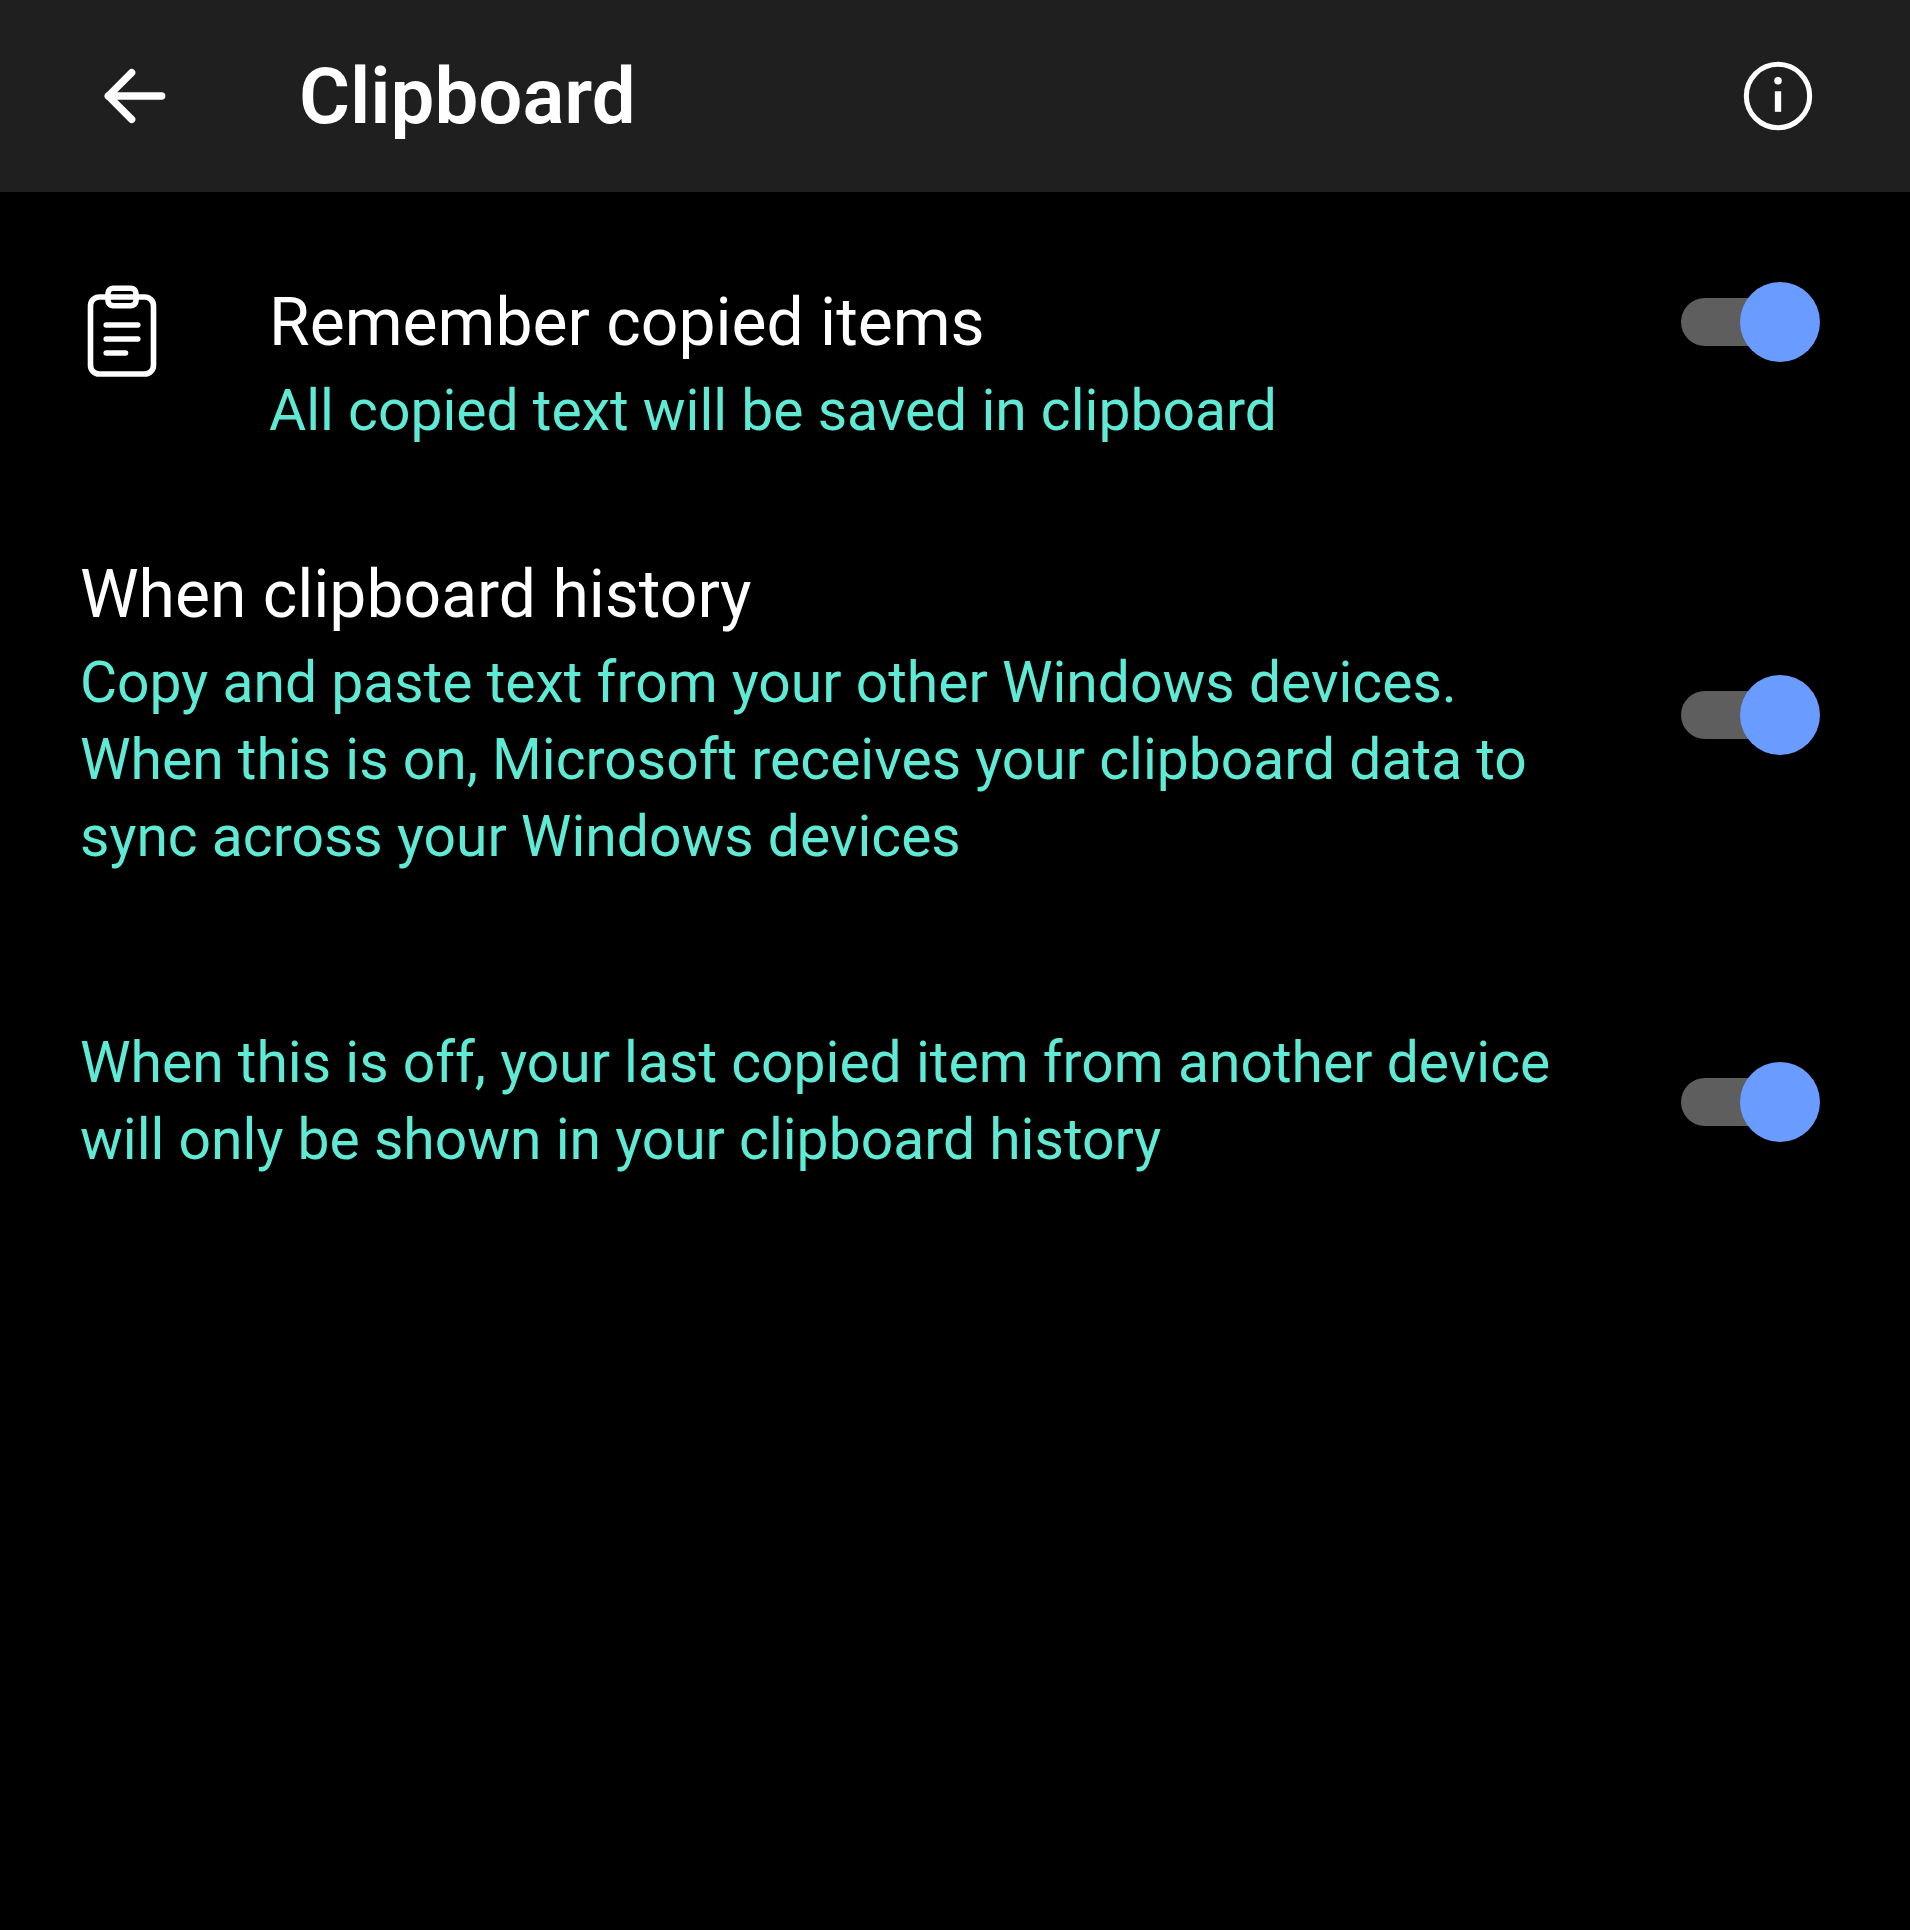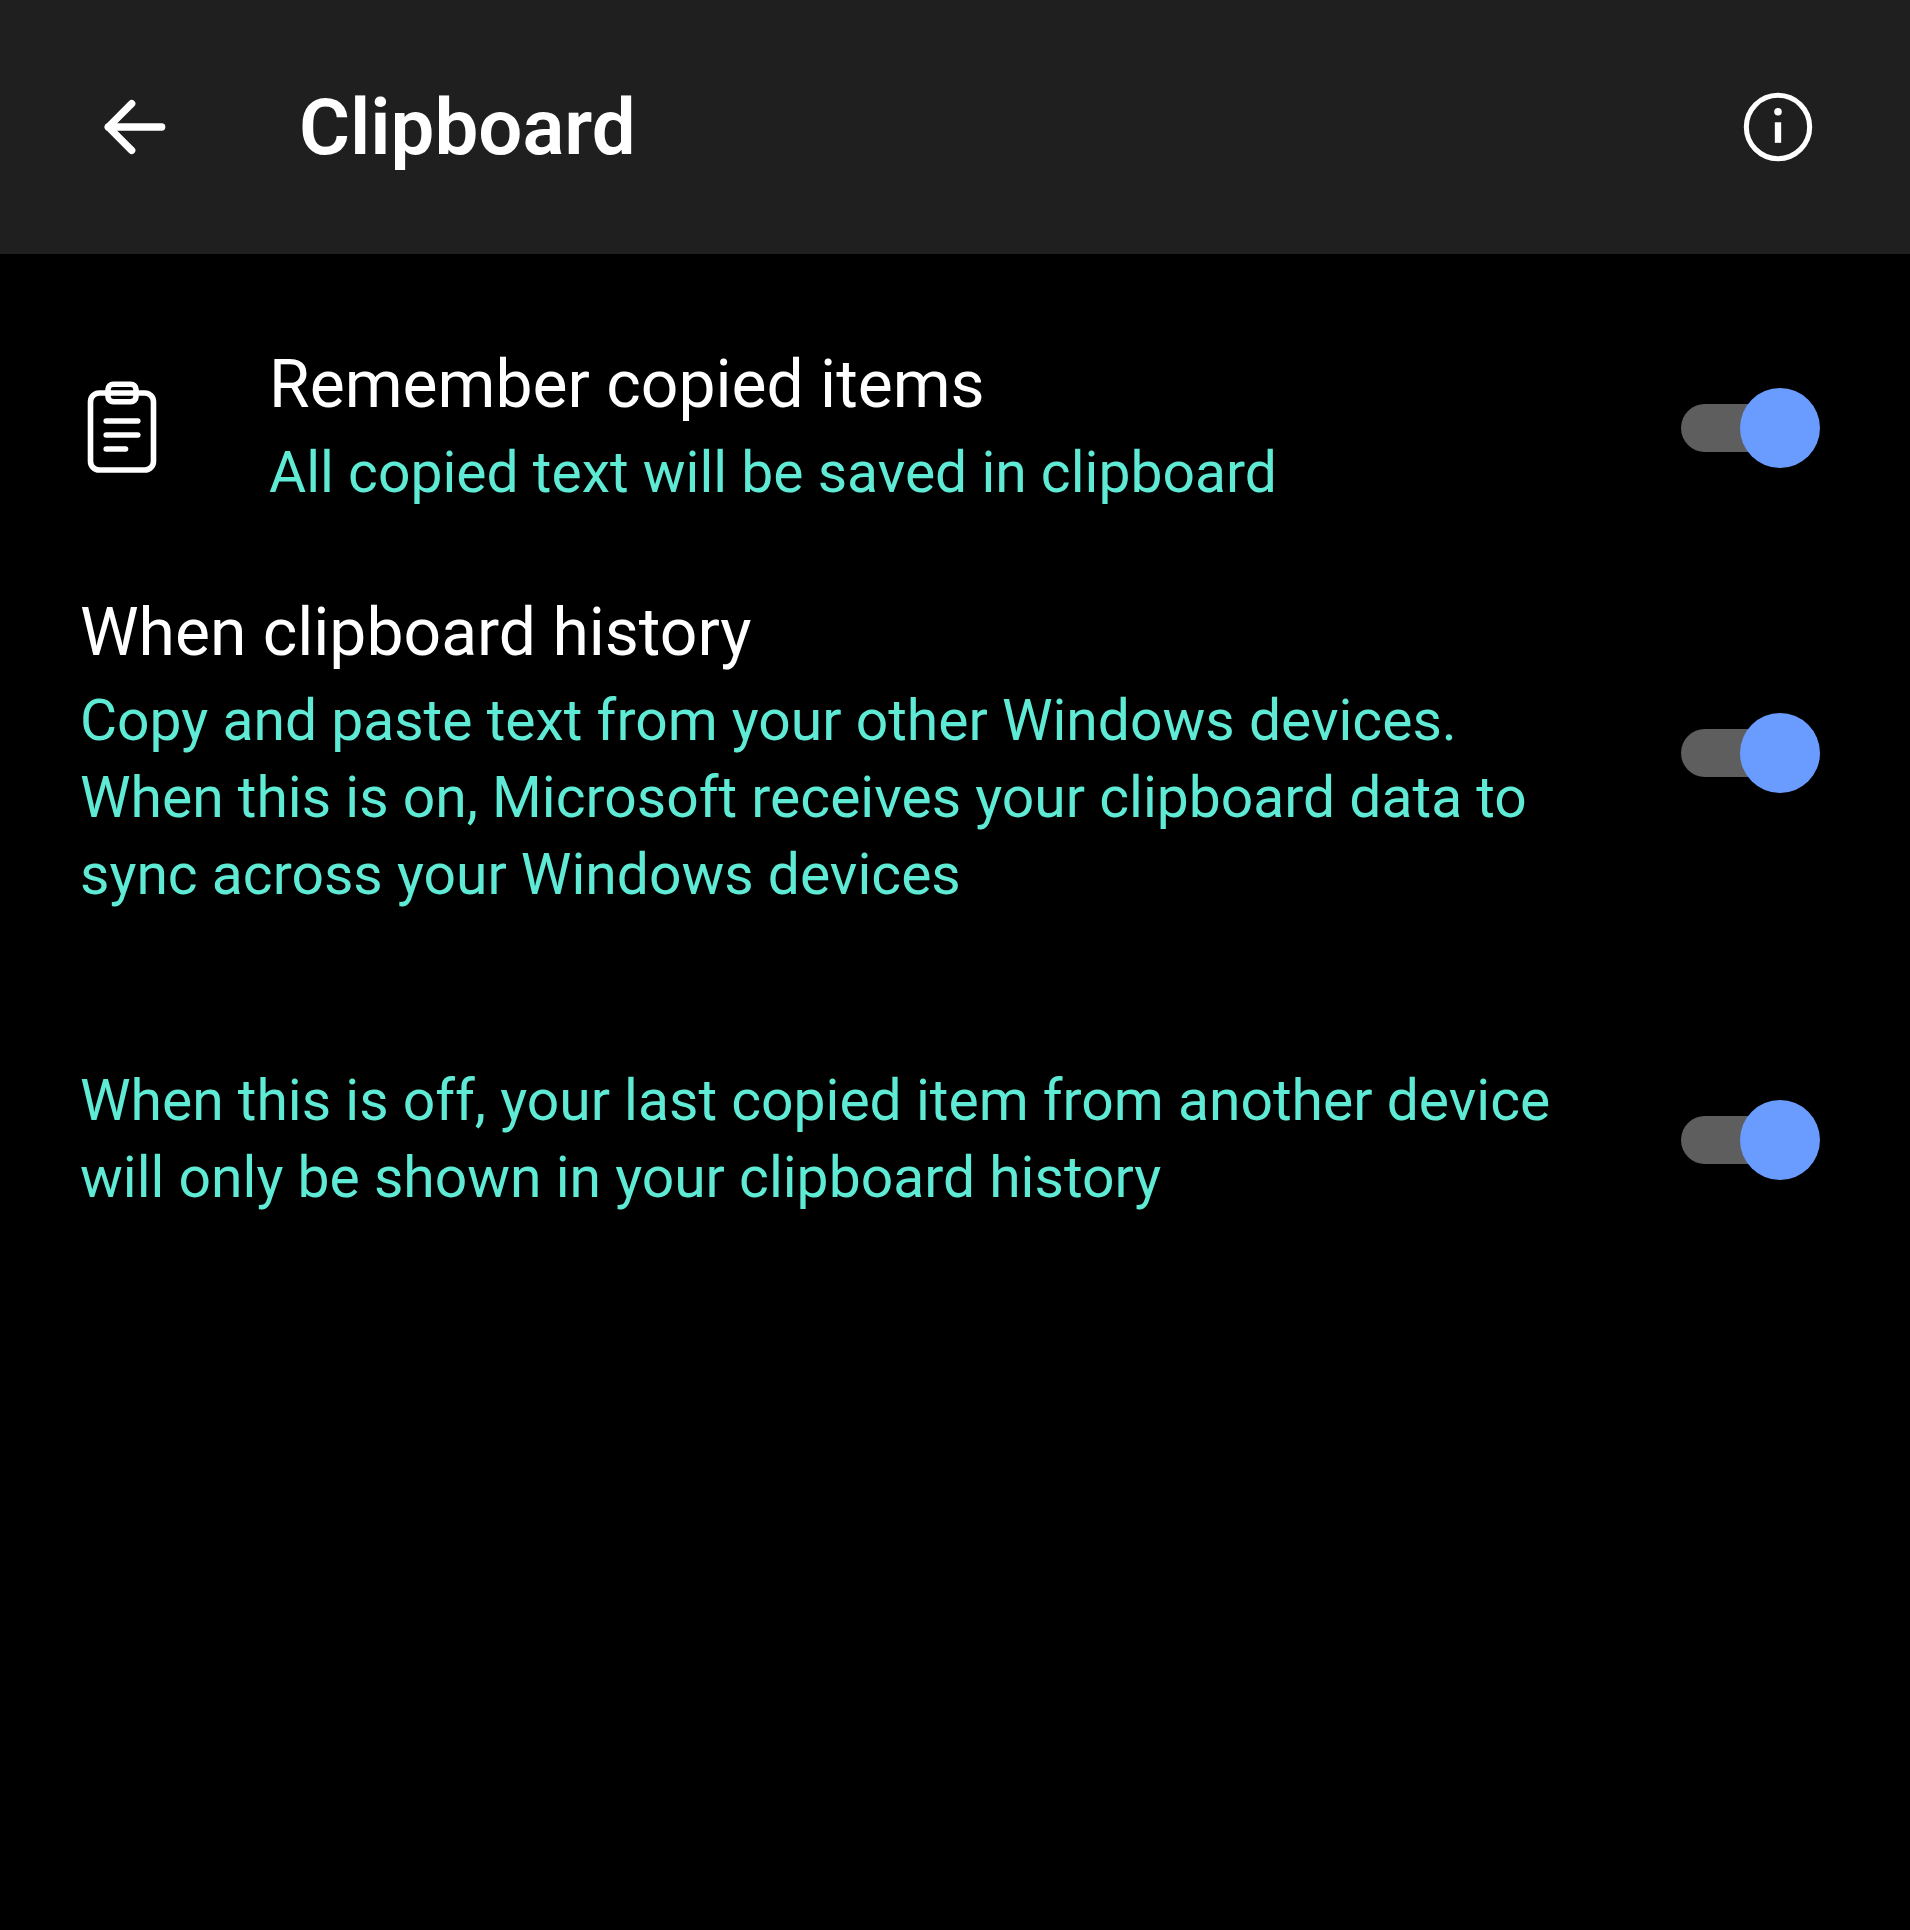--- a/index.html
+++ b/index.html
@@ -5,21 +5,21 @@
   * { box-sizing: border-box; margin: 0; padding: 0; }
   html, body { width: 1910px; height: 1930px; }
   body {
     background: #000000;
     font-family: -apple-system, BlinkMacSystemFont, "Segoe UI", Roboto, Arial, sans-serif;
     color: #ffffff;
     overflow: hidden;
   }
   .header {
     background: #1f1f1f;
-    height: 254px;
+    height: 192px;
     display: flex;
     align-items: center;
     padding: 0 90px 0 90px;
     gap: 119px;
   }
   .back-btn {
     width: 90px;
     height: 90px;
     display: flex;
     align-items: center;
@@ -38,22 +38,22 @@
     display: flex;
     align-items: center;
     justify-content: center;
     cursor: pointer;
   }
   .content {
     padding: 90px 80px 0 80px;
   }
   .setting-item {
     display: flex;
-    align-items: center;
-    margin-bottom: 81px;
+    align-items: flex-start;
+    margin-bottom: 105px;
   }
   .setting-icon-col {
     width: 189px;
     display: flex;
     align-items: center;
     justify-content: flex-start;
     flex-shrink: 0;
   }
   .setting-text-col {
     flex: 1;

